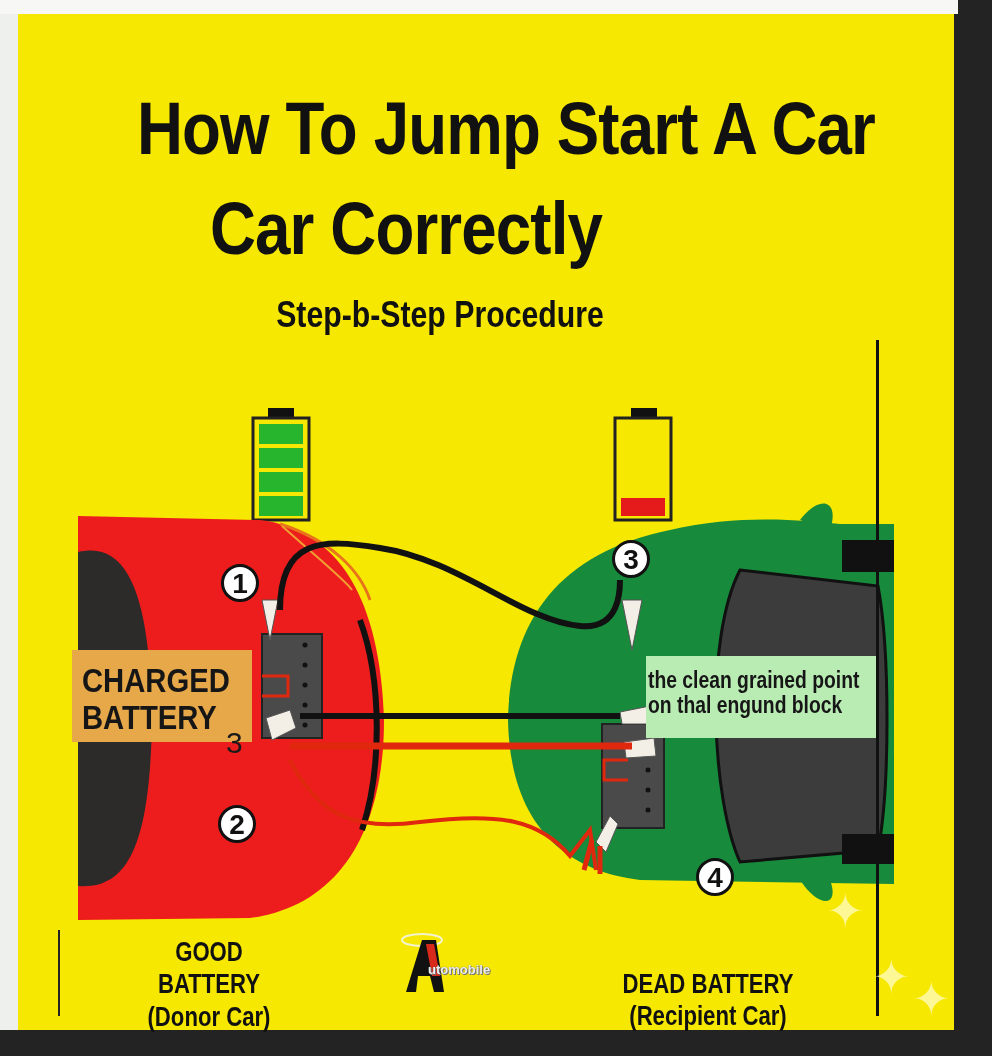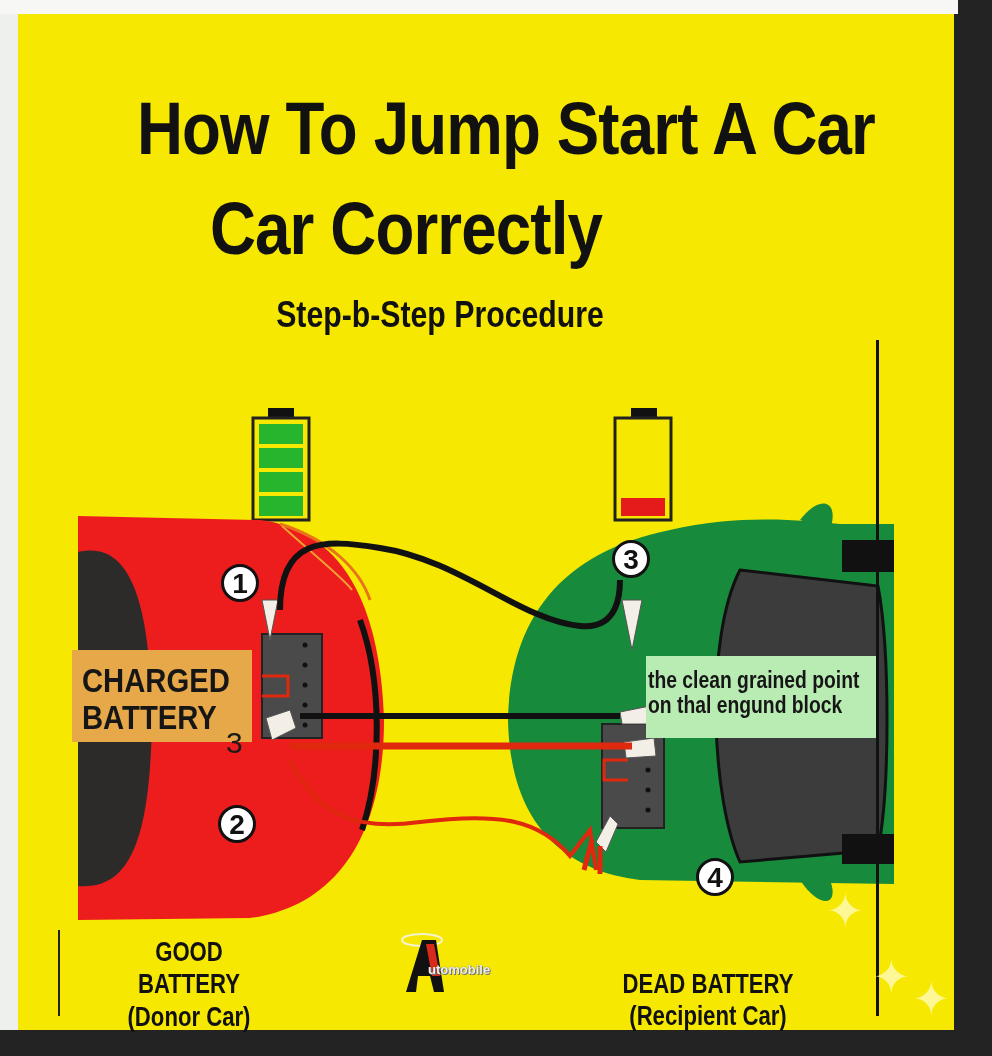--- a/index.html
+++ b/index.html
@@ -42,21 +42,21 @@
     .ground-note {
       left: 646px; top: 656px; width: 230px; height: 82px; background: #b9ecb3;
       font-size: 23px; padding: 12px 0 12px 2px; box-sizing: border-box;
     }
     .ground-note span { display: block; transform: scaleX(0.84); transform-origin: left; white-space: nowrap; }
     .footer-label {
       position: absolute; text-align: center; font-weight: 700; color: #111;
       font-size: 27px; line-height: 1.2;
     }
     .footer-label span { display: block; transform: scaleX(0.82); }
-    .footer-left { left: 84px; top: 936px; width: 210px; }
+    .footer-left { left: 104px; top: 936px; width: 210px; }
     .footer-right { left: 598px; top: 968px; width: 220px; }
     .logo { position: absolute; left: 388px; top: 922px; width: 130px; height: 80px; }
     .logo-text {
       position: absolute; left: 40px; top: 40px; font-size: 13px; font-weight: 700;
       color: #eee; text-shadow: 0 0 1px #555, 1px 1px 0 #777;
     }
     .step-badge {
       position: absolute; width: 38px; height: 38px; border-radius: 50%;
       background: #fff; border: 3px solid #111; box-sizing: border-box;
       font-weight: 700; font-size: 28px; color: #111; text-align: center; line-height: 33px;

